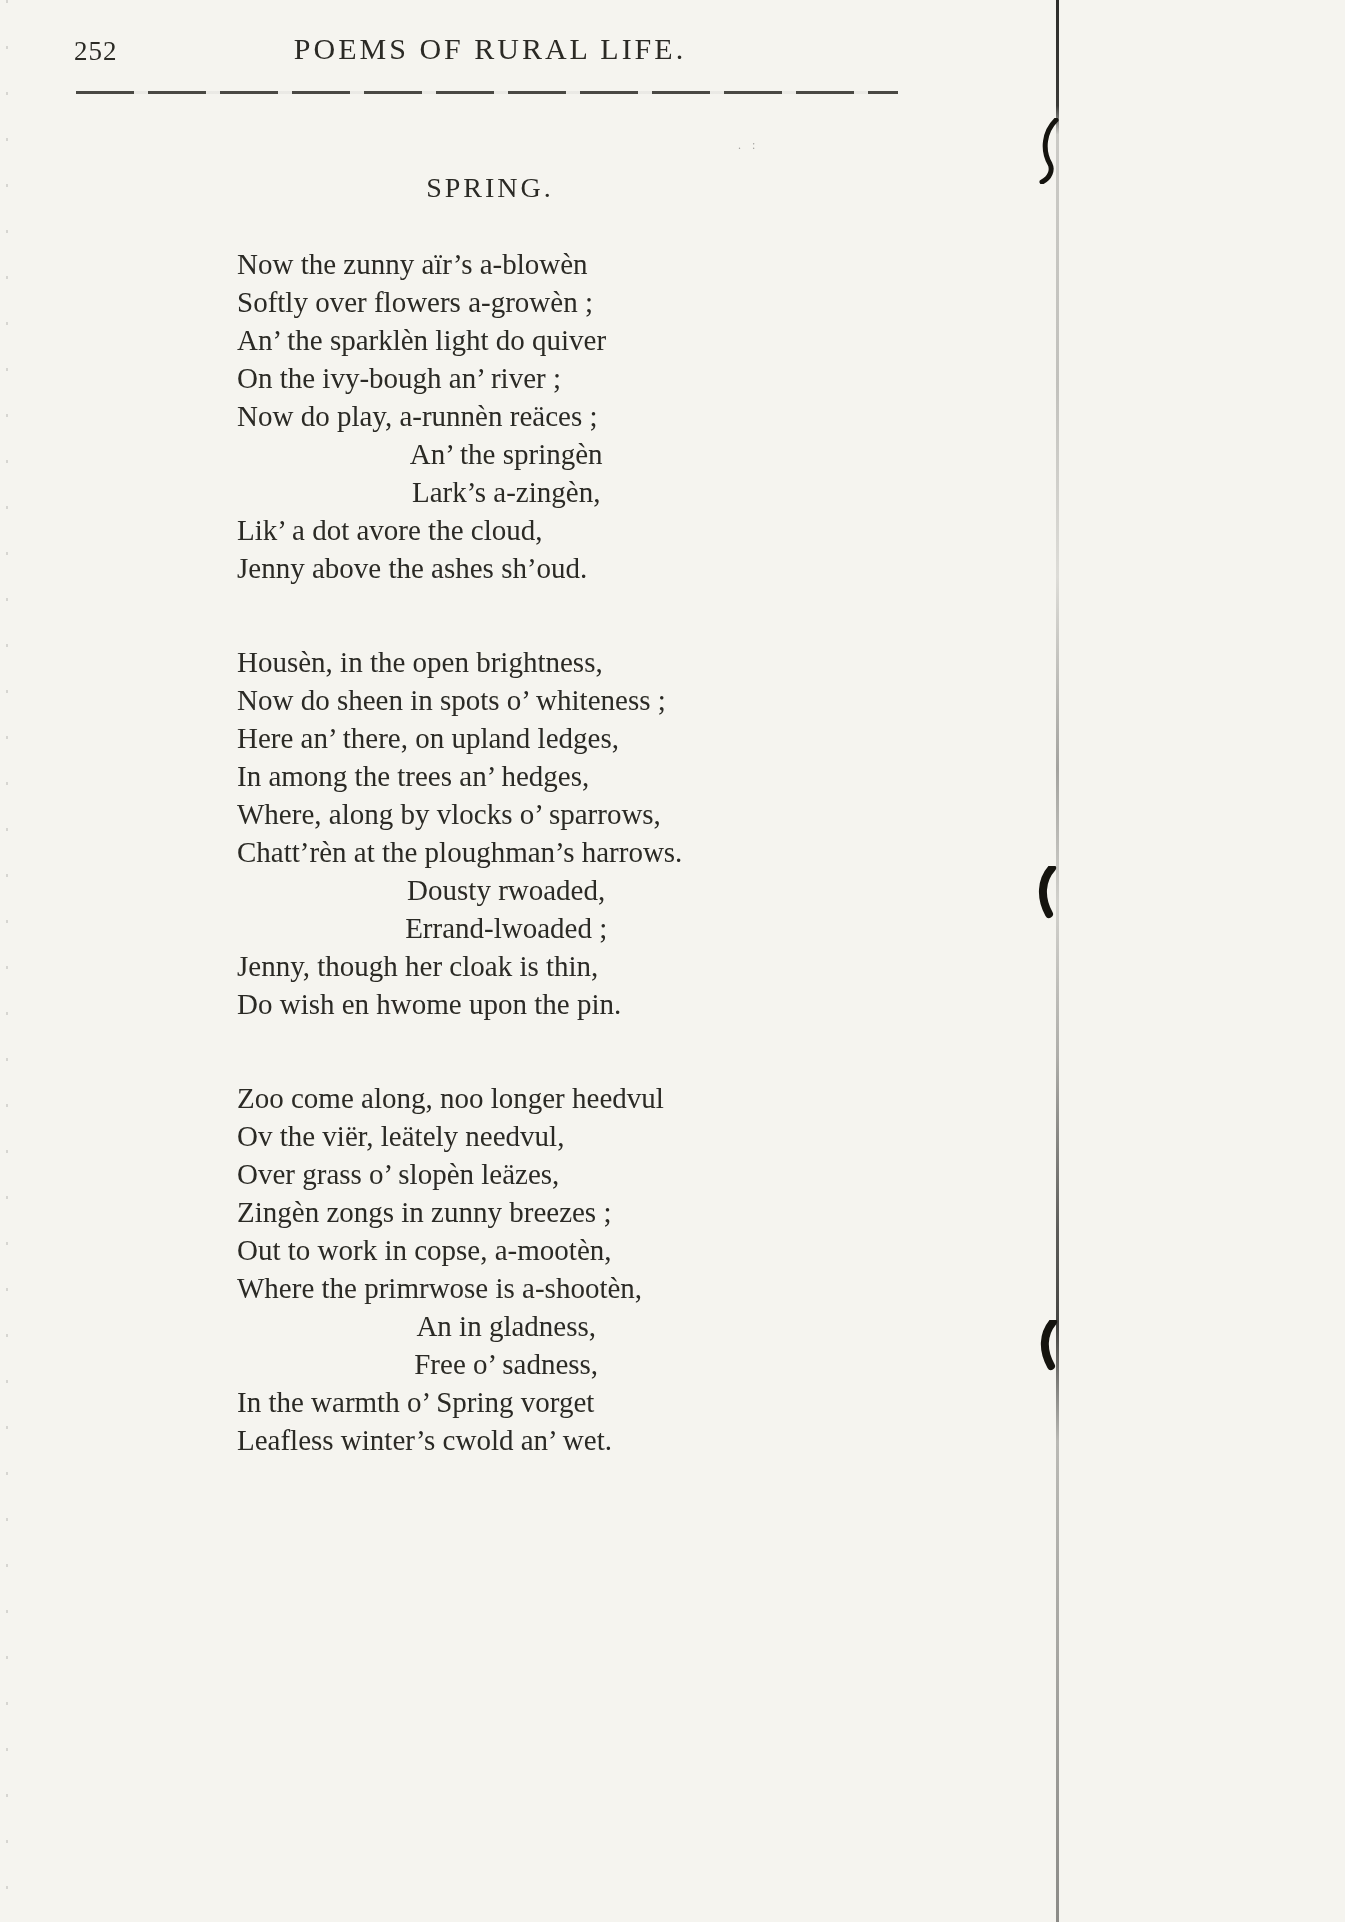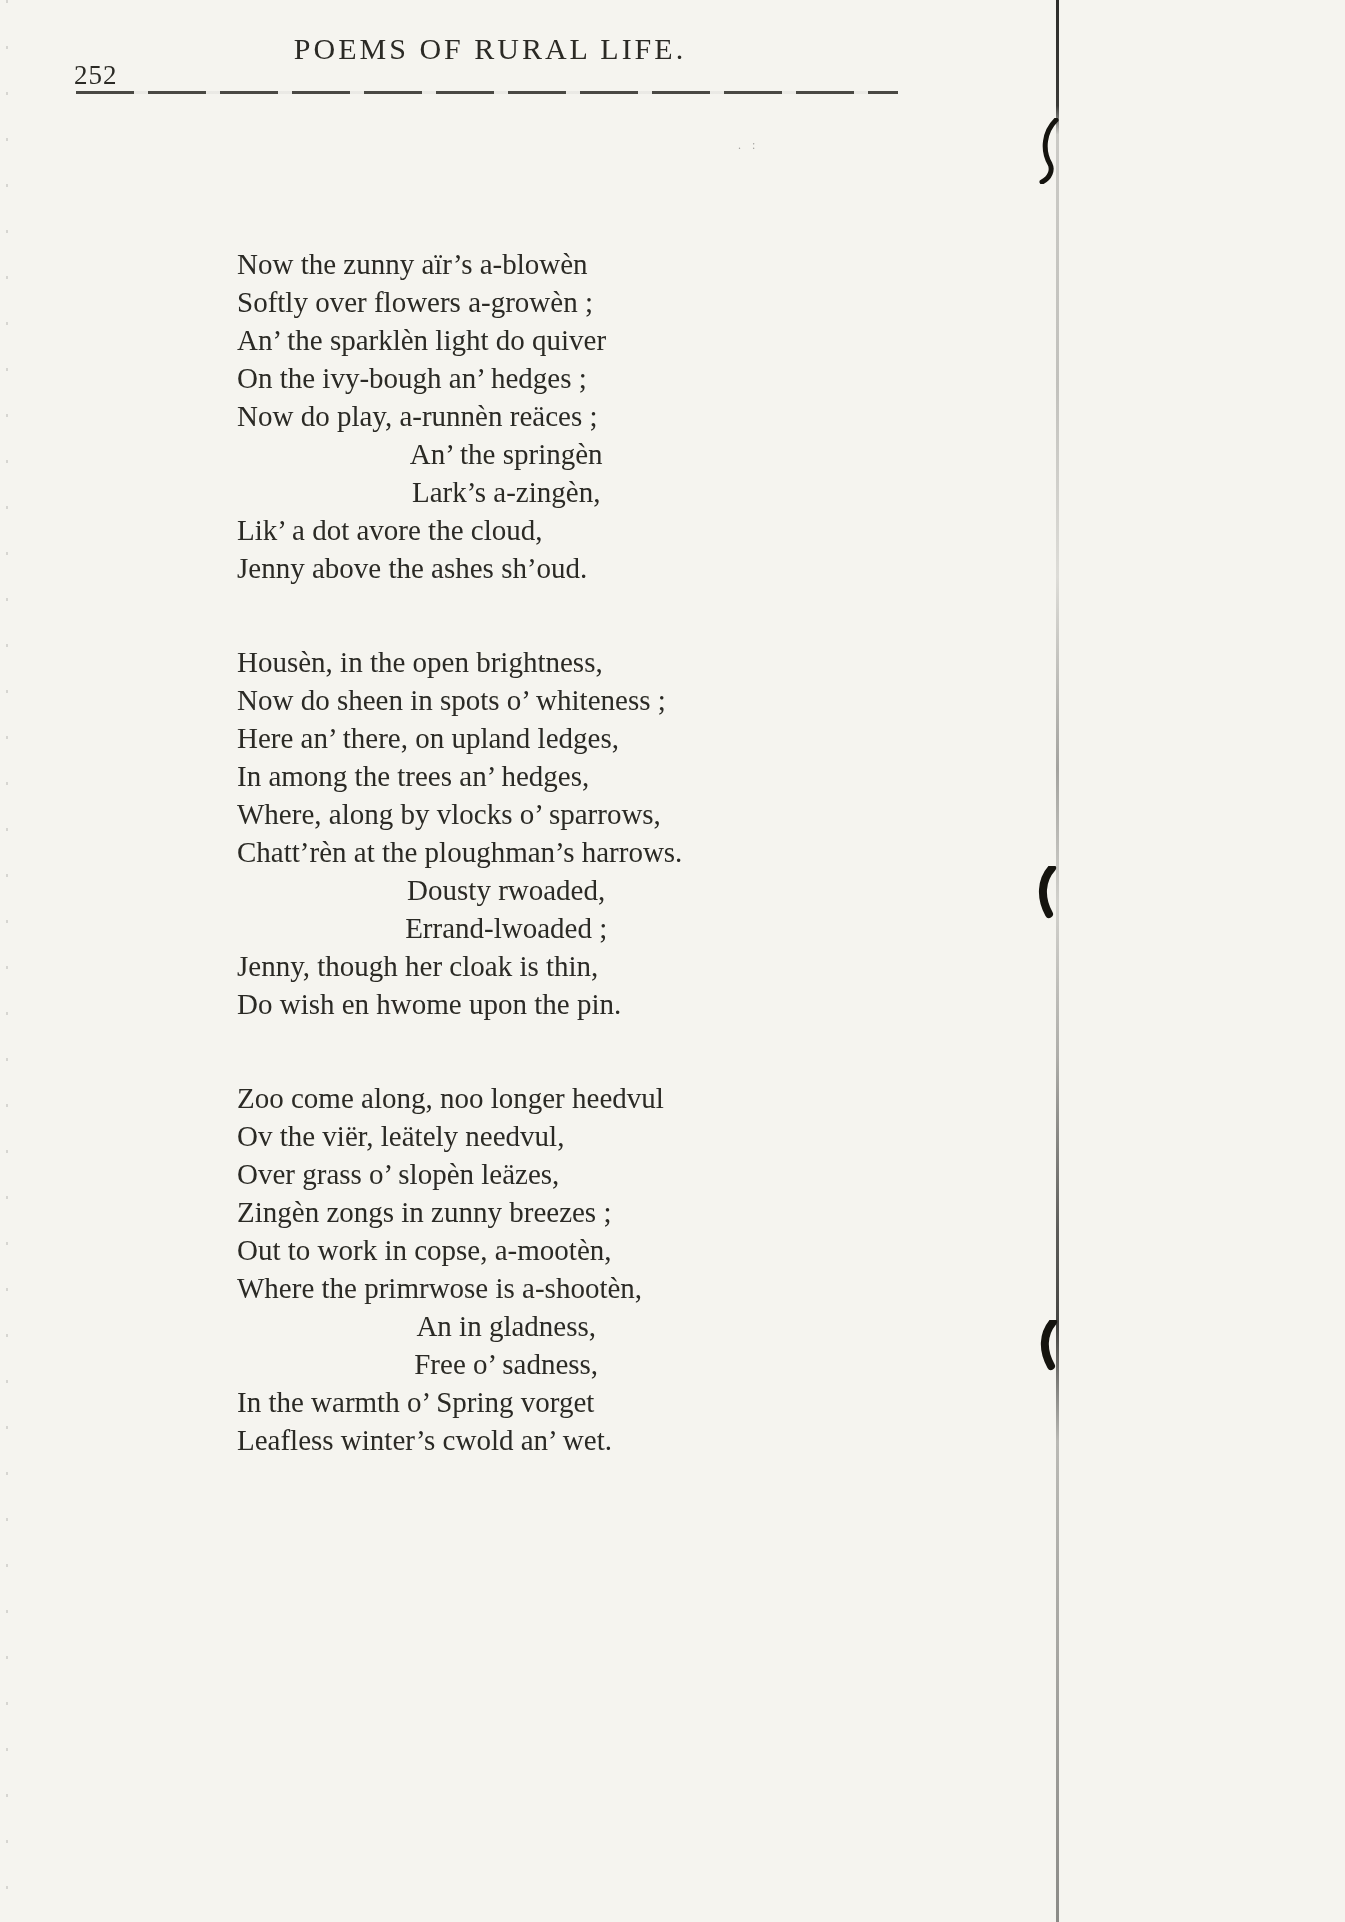--- a/index.html
+++ b/index.html
@@ -16,21 +16,21 @@
   }
   .page{
     position:relative;
     width:1345px;height:1922px;
     background:var(--paper);
     overflow:hidden;
   }
   
   .pagenum{
     position:absolute;left:74px;top:36px;
-    font-size:27px;letter-spacing:1px;margin-top:24px;
+    font-size:27px;letter-spacing:1px;
   }
   .running-header{
     position:absolute;left:0;top:32px;width:980px;
     text-align:center;
     font-size:30px;letter-spacing:3px;
   }
   .header-rule{
     position:absolute;left:76px;top:91px;width:822px;height:3px;
     background:repeating-linear-gradient(90deg,
       var(--ink) 0px, var(--ink) 58px,
@@ -84,26 +84,27 @@
 </head>
 <body>
 
 <div class="page">
 
   <div class="pagenum">252</div>
   <div class="running-header">POEMS OF RURAL LIFE.</div>
   <div class="header-rule"></div>
   <div class="header-specks">. :</div>
 
+  <div class="poem-title">SPRING.</div>
   <div class="poem">
       <div class="stanza">
         <div class="line">Now the zunny aïr’s a-blowèn</div>
         <div class="line">Softly over flowers a-growèn ;</div>
         <div class="line">An’ the sparklèn light do quiver</div>
-        <div class="line">On the ivy-bough an’ hedges ;</div>
+        <div class="line">On the ivy-bough an’ river ;</div>
         <div class="line">Now do play, a-runnèn reäces ;</div>
         <div class="line indent">An’ the springèn</div>
         <div class="line indent">Lark’s a-zingèn,</div>
         <div class="line">Lik’ a dot avore the cloud,</div>
         <div class="line">Jenny above the ashes sh’oud.</div>
       </div>
       <div class="stanza">
         <div class="line">Housèn, in the open brightness,</div>
         <div class="line">Now do sheen in spots o’ whiteness ;</div>
         <div class="line">Here an’ there, on upland ledges,</div>

